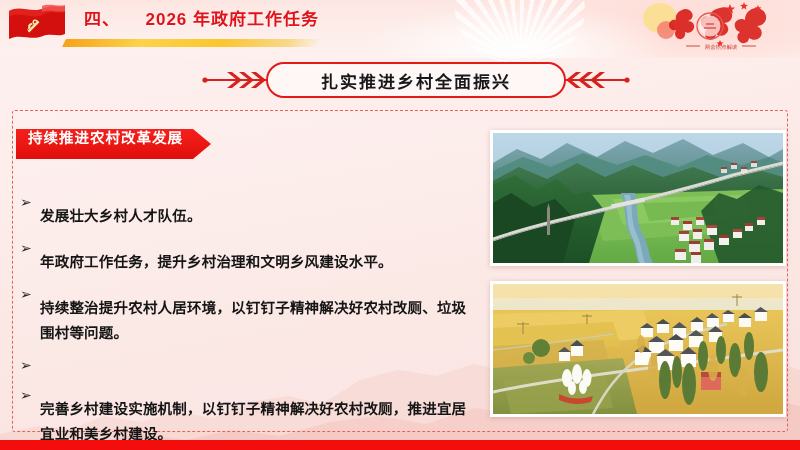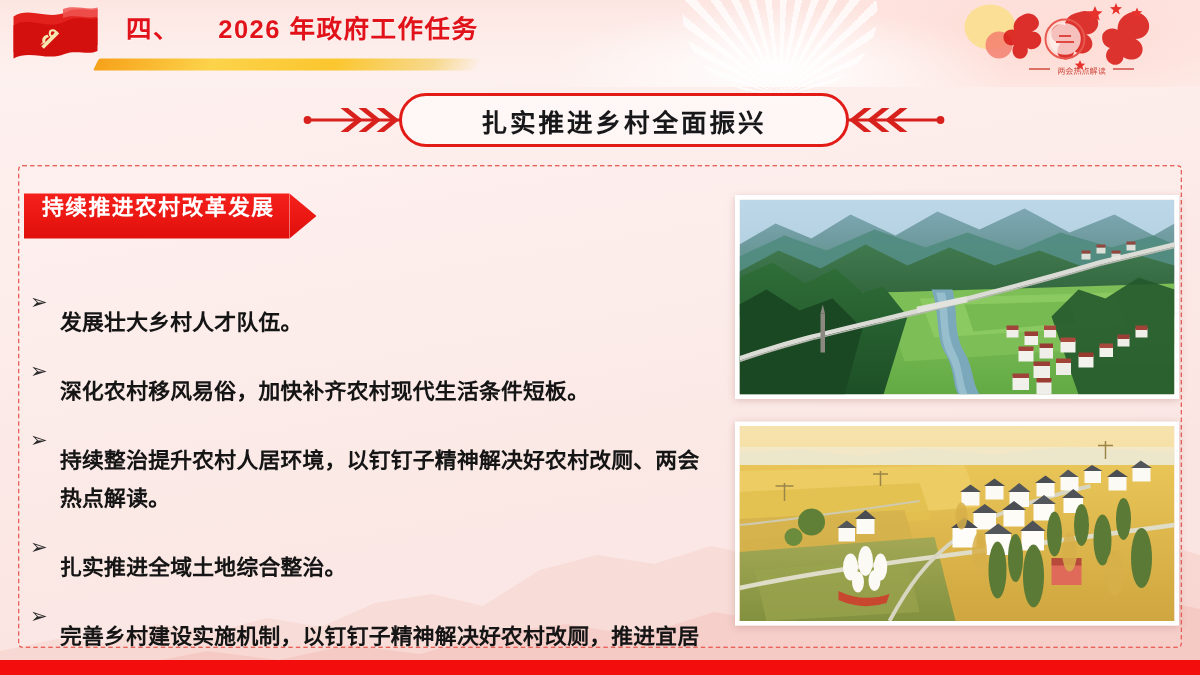--- a/index.html
+++ b/index.html
@@ -227,29 +227,28 @@
     <div class="label-arrow"></div>
   </div>
 
   <div class="bullets">
     <div class="bullet">
       <span class="bullet-mark">➢</span>
       <span class="bullet-text">发展壮大乡村人才队伍。</span>
     </div>
     <div class="bullet">
       <span class="bullet-mark">➢</span>
-      <span class="bullet-text">深化农村移风易俗，加快补齐农村现代生活条件短板。</span>
+      <span class="bullet-text">年政府工作任务，提升乡村治理和文明乡风建设水平。</span>
     </div>
     <div class="bullet">
       <span class="bullet-mark">➢</span>
-      <span class="bullet-text">持续整治提升农村人居环境，以钉钉子精神解决好农村改厕、两会热点解读。</span>
+      <span class="bullet-text">持续整治提升农村人居环境，以钉钉子精神解决好农村改厕、垃圾围村等问题。</span>
     </div>
     <div class="bullet">
       <span class="bullet-mark">➢</span>
-      <span class="bullet-text">扎实推进全域土地综合整治。</span>
     </div>
     <div class="bullet">
       <span class="bullet-mark">➢</span>
       <span class="bullet-text">完善乡村建设实施机制，以钉钉子精神解决好农村改厕，推进宜居宜业和美乡村建设。</span>
     </div>
   </div>
 
   <div class="photo top">
     <svg viewBox="0 0 290 130" preserveAspectRatio="none">
       <defs>

